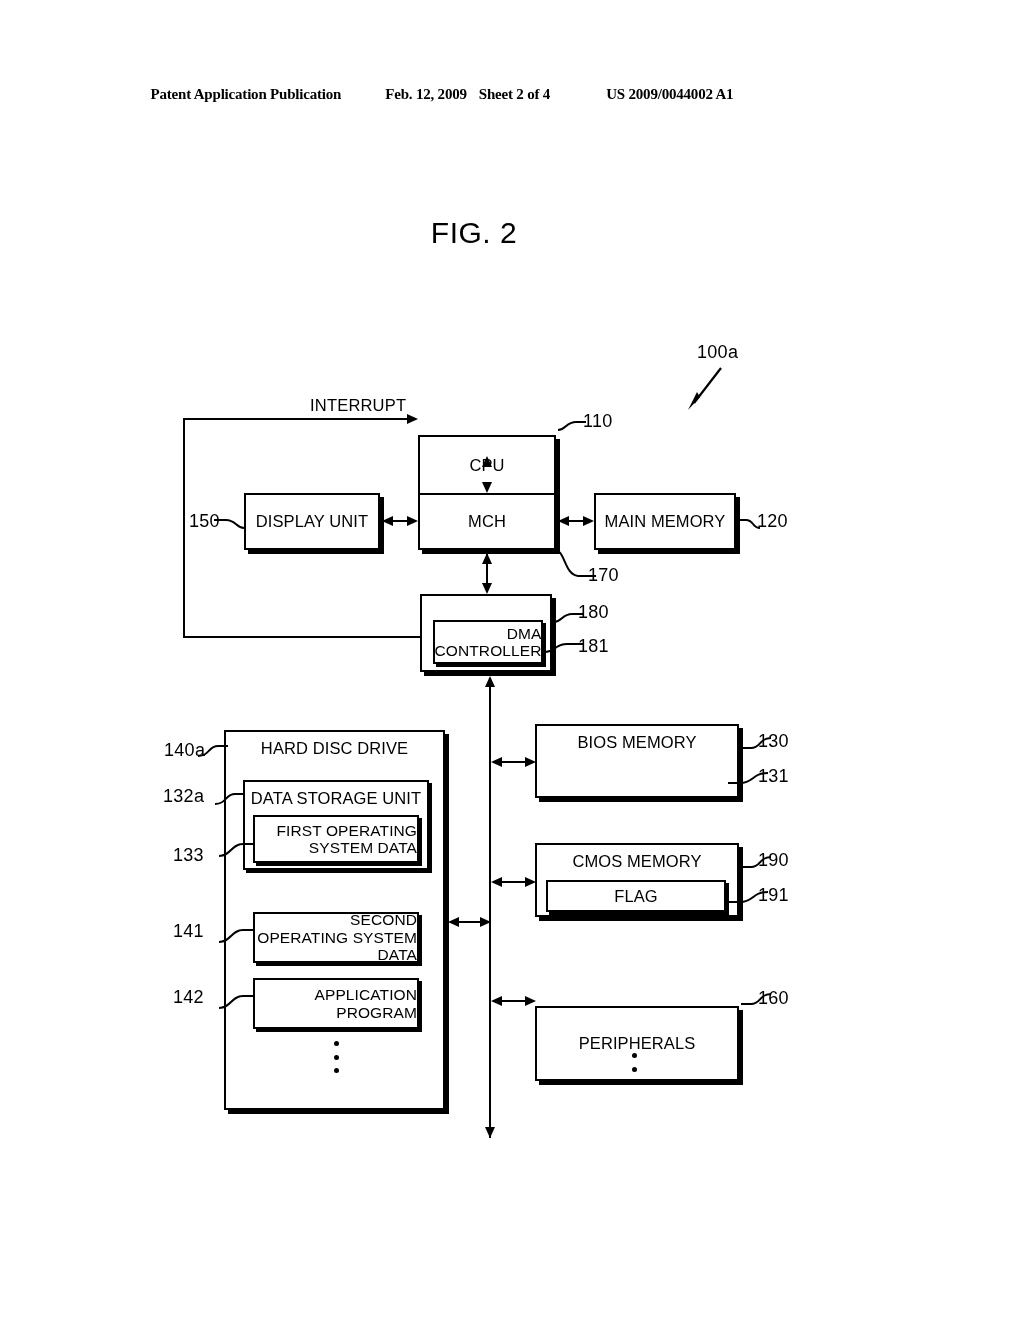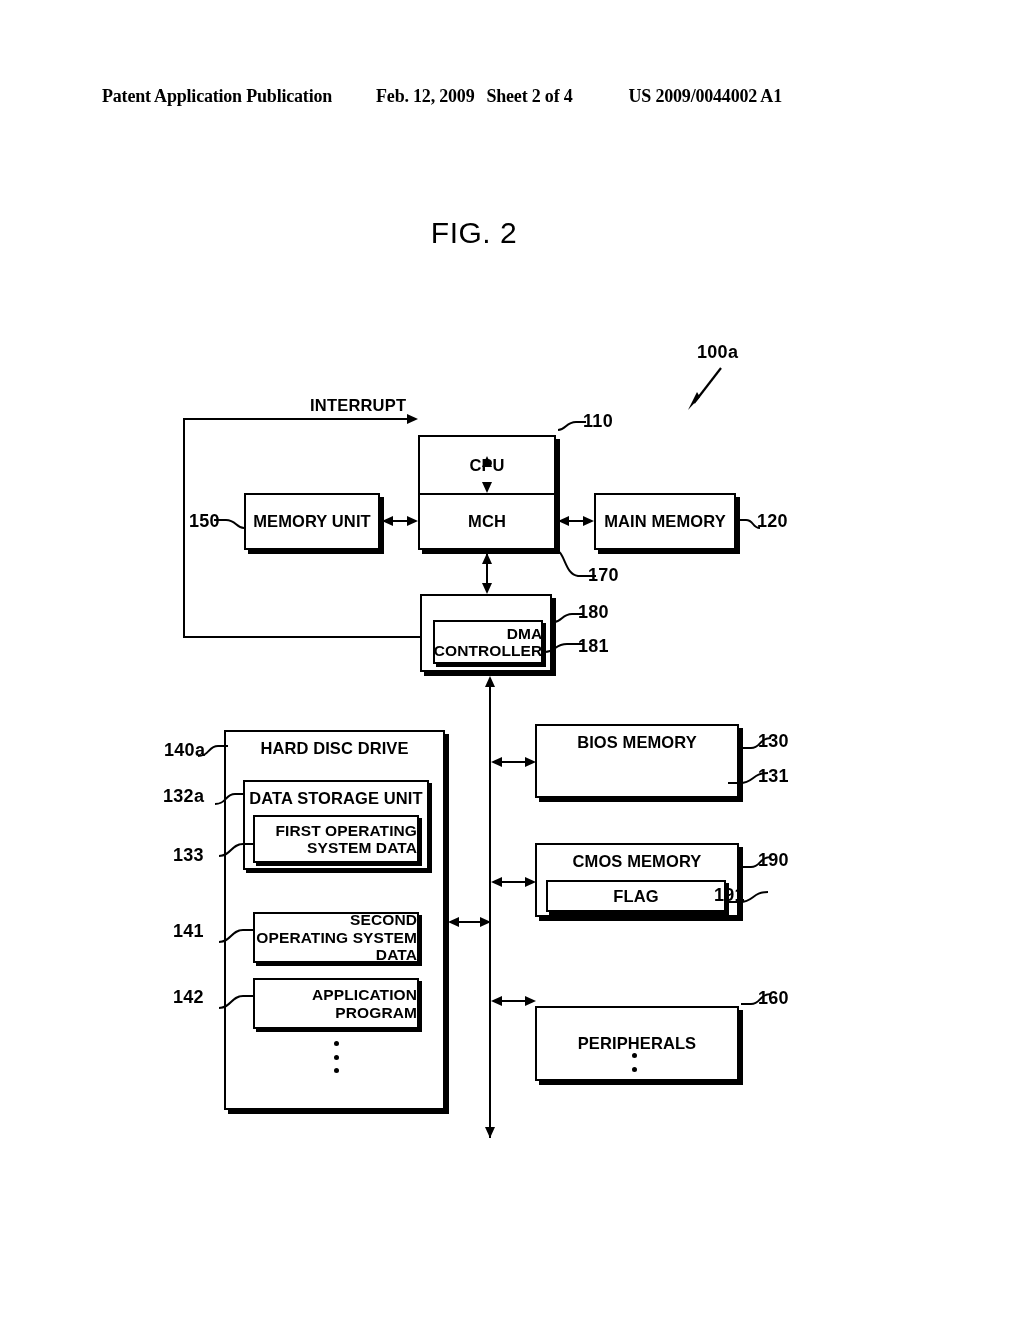--- a/index.html
+++ b/index.html
@@ -5,37 +5,37 @@
   html,body{margin:0;padding:0;background:#ffffff;}
   body{
     width:1024px;height:1320px;position:relative;overflow:hidden;
     font-family:"Liberation Sans", sans-serif;color:#000;
   }
   
   .pub-header{
     position:absolute;top:86px;left:0;width:884px;
     display:flex;justify-content:center;align-items:baseline;
     font-family:"Liberation Serif", serif;
-    font-weight:bold;font-size:18px;letter-spacing:-0.2px;
+    font-weight:bold;font-size:15px;letter-spacing:-0.2px;
     white-space:nowrap;
   }
   .pub-header .hseg{display:inline-block;}
   .gap-a{width:44px;display:inline-block;}
   .gap-b{width:12px;display:inline-block;}
   .gap-c{width:56px;display:inline-block;}
 
   
   .fig-title{
     position:absolute;left:0;top:216px;width:1024px;text-align:center;
     font-size:30px;letter-spacing:0.5px;
   }
   .fig-title span{position:relative;left:-38px;}
 
   
-  .dg{position:absolute;left:0;top:0;width:1024px;height:1320px;font-weight:bold;}
+  .dg{position:absolute;left:0;top:0;width:1024px;height:1320px;}
 
   .box{
     position:absolute;box-sizing:border-box;
     border:2.2px solid #000;background:#fff;
     display:flex;align-items:center;justify-content:center;
     text-align:center;line-height:1.12;
     font-size:16.5px;letter-spacing:0.1px;
     box-shadow:4px 4px 0 0 #000;
     z-index:3;
   }
@@ -108,21 +108,21 @@
   <svg class="leader" style="left:556px;top:404px;" width="34" height="34" viewBox="0 0 34 34">
     <path d="M2,26 C10,26 10,18 20,18 L30,18" stroke="#000" stroke-width="2" fill="none"></path>
   </svg>
   <div class="reflabel" style="left:583px;top:411px;">110</div>
 
   <div class="ln lnv" style="left:486px;top:457px;height:34px;"></div>
   <div class="ah ah-u" style="left:481.5px;top:456px;"></div>
   <div class="ah ah-d" style="left:481.5px;top:482px;"></div>
 
   <div class="box" style="left:244px;top:493px;width:136px;height:57px;">
-    <span>MEMORY UNIT</span>
+    <span>DISPLAY UNIT</span>
   </div>
   <svg class="leader" style="left:212px;top:506px;" width="34" height="30" viewBox="0 0 34 30">
     <path d="M32,22 C24,22 24,14 14,14 L2,14" stroke="#000" stroke-width="2" fill="none"></path>
   </svg>
   <div class="reflabel" style="left:189px;top:511px;">150</div>
 
   <div class="ln lnh" style="left:384px;top:520px;width:32px;"></div>
   <div class="ah ah-l" style="left:382px;top:515.5px;"></div>
   <div class="ah ah-r" style="left:407px;top:515.5px;"></div>
 
@@ -254,21 +254,21 @@
     <path d="M2,18 L12,18 C22,18 20,8 32,8" stroke="#000" stroke-width="2" fill="none"></path>
   </svg>
   <div class="reflabel" style="left:758px;top:850px;">190</div>
 
   <div class="box inner" style="left:546px;top:880px;width:180px;height:32px;">
     <span>FLAG</span>
   </div>
   <svg class="leader" style="left:726px;top:884px;" width="44" height="26" viewBox="0 0 44 26">
     <path d="M2,18 L14,18 C28,18 26,8 42,8" stroke="#000" stroke-width="2" fill="none"></path>
   </svg>
-  <div class="reflabel" style="left:714px;top:885px;">191</div>
+  <div class="reflabel" style="left:758px;top:885px;">191</div>
 
   <div class="box" style="left:535px;top:1006px;width:204px;height:75px;">
     <span>PERIPHERALS</span>
   </div>
   <svg class="leader" style="left:739px;top:986px;" width="34" height="26" viewBox="0 0 34 26">
     <path d="M2,18 L12,18 C22,18 20,8 32,8" stroke="#000" stroke-width="2" fill="none"></path>
   </svg>
   <div class="reflabel" style="left:758px;top:988px;">160</div>
 
   <div class="dots" style="left:631px;top:1053px;width:6px;height:32px;">

